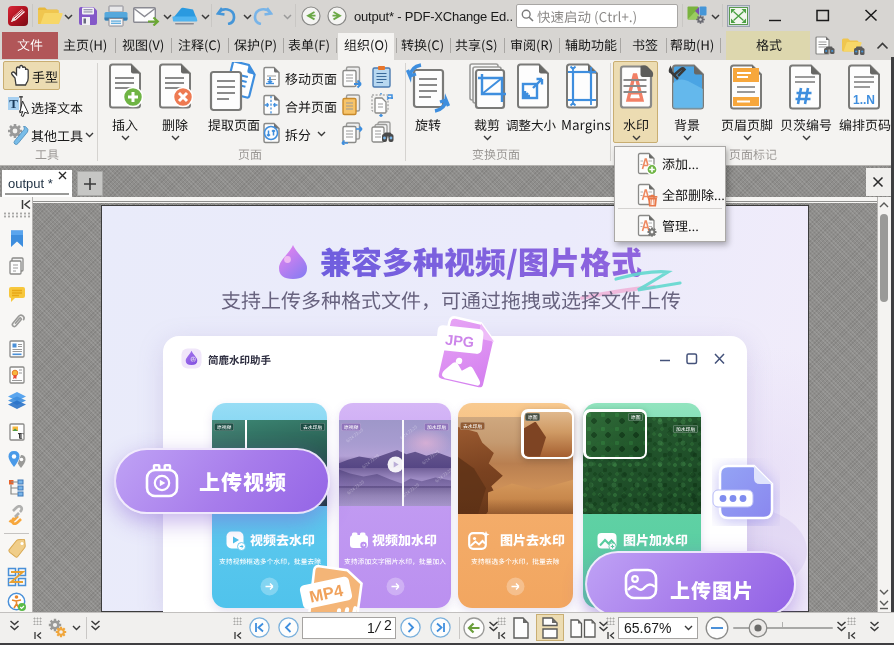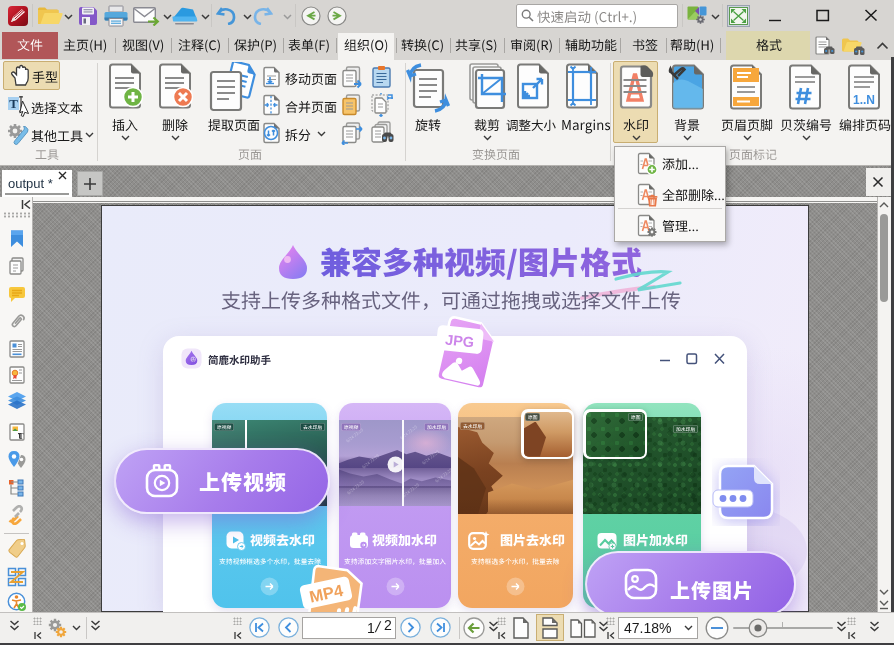--- a/index.html
+++ b/index.html
@@ -82,20 +82,21 @@
     </svg>
     <div class="vsep" style="left:295px;top:4px;height:23px"></div>
     <svg class="ab" style="left:301px;top:6px" width="20" height="20" viewBox="0 0 20 20">
       <circle cx="10" cy="10" r="9" fill="#f5f5f3" stroke="#8a8a88" stroke-width="1.2"></circle>
       <path d="M13.5 6 L7 9.7 L13.5 13.4 M7.6 9.7 L14.5 9.7" fill="none" stroke="#6aa845" stroke-width="1.8"></path>
     </svg>
     <svg class="ab" style="left:327px;top:6px" width="20" height="20" viewBox="0 0 20 20">
       <circle cx="10" cy="10" r="9" fill="#f5f5f3" stroke="#8a8a88" stroke-width="1.2"></circle>
       <path d="M6.5 6 L13 9.7 L6.5 13.4 M5.5 9.7 L12.4 9.7" fill="none" stroke="#6aa845" stroke-width="1.8"></path>
     </svg>
+    <div class="ab" style="left:354px;top:9px;width:159px;overflow:hidden;font-size:13px;letter-spacing:-0.2px;color:#1a1a1a;white-space:nowrap">output* - PDF-XChange Ed..</div>
     <div class="ab" style="left:516px;top:4px;width:162px;height:24px;background:#fff;border:1px solid #a8a6a4;border-radius:2px"></div>
 <svg class="ab" style="left:521px;top:9px" width="13" height="13" viewBox="0 0 13 13">
       <circle cx="5.2" cy="5.2" r="3.9" fill="none" stroke="#7a7a7a" stroke-width="1.4"></circle>
       <path d="M8.2 8.2 L12 12" stroke="#7a7a7a" stroke-width="1.6"></path>
     </svg>
     <svg class="tx" style="left:537.0px;top:22.0px">
       <path d="M2.3 -11.3V1.1H3.3V-11.3ZM1.1 -8.7C1.0 -7.6 0.7 -6.2 0.4 -5.3L1.2 -5.0C1.5 -6.0 1.8 -7.5 1.8 -8.6ZM3.3 -8.9C3.7 -8.0 4.2 -7.0 4.3 -6.3L5.1 -6.7C4.9 -7.3 4.5 -8.4 4.0 -9.2ZM10.9 -5.1H8.8C8.8 -5.7 8.8 -6.3 8.8 -6.8V-8.2H10.9ZM7.8 -11.3V-9.2H5.2V-8.2H7.8V-6.8C7.8 -6.3 7.8 -5.7 7.8 -5.1H4.5V-4.2H7.6C7.3 -2.5 6.4 -0.8 4.0 0.4C4.2 0.5 4.6 0.9 4.7 1.1C7.0 -0.1 8.0 -1.8 8.5 -3.5C9.3 -1.4 10.5 0.3 12.4 1.1C12.6 0.8 12.9 0.4 13.1 0.2C11.3 -0.5 10.0 -2.2 9.2 -4.2H13.0V-5.1H11.9V-9.2H8.8V-11.3Z M14.4 -10.3C15.2 -9.6 16.1 -8.6 16.5 -7.9L17.3 -8.5C16.9 -9.2 15.9 -10.1 15.2 -10.8ZM17.1 -6.5H14.1V-5.6H16.1V-1.4C15.5 -1.1 14.8 -0.6 14.1 0.1L14.7 1.0C15.4 0.1 16.1 -0.6 16.6 -0.6C16.9 -0.6 17.3 -0.2 17.9 0.1C18.9 0.7 20.0 0.8 21.6 0.8C22.9 0.8 25.2 0.7 26.2 0.7C26.2 0.4 26.4 -0.1 26.5 -0.3C25.2 -0.2 23.2 -0.1 21.6 -0.1C20.2 -0.1 19.0 -0.2 18.1 -0.7C17.7 -0.9 17.4 -1.2 17.1 -1.3ZM19.3 -7.1H21.4V-5.4H19.3ZM22.4 -7.1H24.7V-5.4H22.4ZM21.4 -11.3V-9.9H17.8V-9.1H21.4V-7.9H18.3V-4.6H21.0C20.2 -3.4 18.9 -2.3 17.6 -1.8C17.8 -1.6 18.1 -1.3 18.3 -1.1C19.4 -1.6 20.6 -2.7 21.4 -3.8V-0.7H22.4V-3.8C23.5 -3.0 24.7 -2.0 25.4 -1.3L26.0 -2.0C25.3 -2.7 23.9 -3.8 22.7 -4.6H25.6V-7.9H22.4V-9.1H26.3V-9.9H22.4V-11.3Z M30.7 -4.2V1.0H31.7V0.1H37.9V1.0H39.0V-4.2ZM31.7 -0.8V-3.3H37.9V-0.8ZM32.9 -11.1C33.2 -10.6 33.5 -9.9 33.7 -9.4H29.1V-6.2C29.1 -4.2 28.9 -1.5 27.5 0.4C27.7 0.5 28.1 0.9 28.3 1.1C29.7 -0.8 30.1 -3.6 30.1 -5.6H38.7V-9.4H34.3L34.8 -9.6C34.6 -10.0 34.2 -10.8 33.8 -11.4ZM30.1 -8.5H37.7V-6.6H30.1Z M41.7 -10.2V-9.3H46.9V-10.2ZM49.3 -11.1C49.3 -10.2 49.3 -9.2 49.3 -8.2H47.3V-7.2H49.2C49.1 -4.2 48.5 -1.4 46.7 0.3C47.0 0.5 47.3 0.8 47.5 1.1C49.5 -0.8 50.0 -3.9 50.2 -7.2H52.2C52.1 -2.5 51.9 -0.7 51.6 -0.3C51.4 -0.1 51.3 -0.1 51.0 -0.1C50.7 -0.1 50.0 -0.1 49.3 -0.1C49.5 0.2 49.6 0.6 49.6 0.9C50.3 0.9 51.0 0.9 51.5 0.9C51.9 0.8 52.2 0.7 52.4 0.4C52.9 -0.2 53.1 -2.1 53.3 -7.7C53.3 -7.9 53.3 -8.2 53.3 -8.2H50.3C50.3 -9.2 50.3 -10.2 50.3 -11.1ZM41.7 -0.6 41.7 -0.6V-0.6C42.0 -0.8 42.5 -0.9 46.3 -1.8L46.5 -0.9L47.4 -1.2C47.2 -2.1 46.5 -3.7 46.0 -4.9L45.2 -4.7C45.5 -4.1 45.7 -3.3 46.0 -2.6L42.8 -1.9C43.3 -3.2 43.8 -4.7 44.1 -6.1H47.2V-7.0H41.2V-6.1H43.1C42.8 -4.5 42.2 -2.9 42.0 -2.5C41.8 -2.0 41.6 -1.6 41.4 -1.5C41.5 -1.3 41.6 -0.8 41.7 -0.6Z M60.3 2.6 61.0 2.3C59.8 0.4 59.3 -1.9 59.3 -4.2C59.3 -6.5 59.8 -8.8 61.0 -10.7L60.3 -11.0C59.0 -9.0 58.3 -6.8 58.3 -4.2C58.3 -1.5 59.0 0.6 60.3 2.6Z M66.7 0.2C68.0 0.2 68.9 -0.3 69.7 -1.2L69.0 -2.0C68.4 -1.3 67.7 -0.9 66.7 -0.9C64.8 -0.9 63.7 -2.5 63.7 -5.0C63.7 -7.5 64.9 -9.0 66.8 -9.0C67.6 -9.0 68.3 -8.6 68.8 -8.0L69.5 -8.9C68.9 -9.5 68.0 -10.1 66.8 -10.1C64.2 -10.1 62.4 -8.1 62.4 -4.9C62.4 -1.7 64.2 0.2 66.7 0.2Z M73.7 0.2C74.2 0.2 74.7 0.0 75.1 -0.1L74.9 -1.0C74.6 -0.9 74.3 -0.8 74.0 -0.8C73.2 -0.8 72.9 -1.3 72.9 -2.2V-6.3H74.9V-7.3H72.9V-9.4H71.9L71.7 -7.3L70.6 -7.3V-6.3H71.7V-2.3C71.7 -0.8 72.2 0.2 73.7 0.2Z M76.5 0.0H77.8V-4.7C78.3 -6.0 79.0 -6.4 79.6 -6.4C79.9 -6.4 80.1 -6.4 80.3 -6.3L80.6 -7.4C80.3 -7.5 80.1 -7.5 79.8 -7.5C79.0 -7.5 78.2 -6.9 77.7 -6.0H77.7L77.5 -7.3H76.5Z M83.1 0.2C83.4 0.2 83.6 0.1 83.8 0.1L83.6 -0.9C83.5 -0.9 83.4 -0.9 83.3 -0.9C83.2 -0.9 83.0 -1.0 83.0 -1.4V-10.7H81.8V-1.5C81.8 -0.4 82.1 0.2 83.1 0.2Z M87.6 -1.6H88.6V-4.5H91.4V-5.4H88.6V-8.4H87.6V-5.4H84.9V-4.5H87.6Z M93.7 0.2C94.2 0.2 94.6 -0.2 94.6 -0.8C94.6 -1.3 94.2 -1.7 93.7 -1.7C93.2 -1.7 92.8 -1.3 92.8 -0.8C92.8 -0.2 93.2 0.2 93.7 0.2Z M96.9 2.6C98.2 0.6 98.9 -1.5 98.9 -4.2C98.9 -6.8 98.2 -9.0 96.9 -11.0L96.2 -10.7C97.3 -8.8 97.9 -6.5 97.9 -4.2C97.9 -1.9 97.3 0.4 96.2 2.3Z" fill="#8a8886"></path>
     </svg>
     <div class="vsep" style="left:682px;top:4px;height:23px"></div>
     <svg class="ab" style="left:687px;top:6px" width="20" height="20" viewBox="0 0 20 20">
@@ -699,21 +700,21 @@
     <path d="M22.5 2 L26 5.5 L22.5 5.5 Z" fill="#6a6a68"></path>
   </svg>
 <svg class="ab" style="left:598px;top:621px" width="11" height="12" viewBox="0 0 11 12">
     <path d="M1.5 1 L5.5 4.5 L9.5 1 M1.5 6 L5.5 9.5 L9.5 6" fill="none" stroke="#3a3a3a" stroke-width="1.5"></path>
   </svg>
 <div class="ab" style="left:606px;top:617px;width:9px;height:8px;background-image:radial-gradient(circle,#a8a8a6 0.9px,transparent 1.1px);background-size:3px 3px"></div>
 <svg class="ab" style="left:606px;top:631px" width="10" height="9" viewBox="0 0 10 9">
     <path d="M2 1 L2 8 M8 1.5 L4.5 4.5 L8 7.5" fill="none" stroke="#3a3a3a" stroke-width="1.3"></path>
   </svg>
 <div class="ab" style="left:618px;top:617px;width:80px;height:22px;background:#fff;border:1px solid #a5a3a1"></div>
-<div class="ab" style="left:624px;top:620px;font-size:14px;color:#1a1a1a">47.18%</div>
+<div class="ab" style="left:624px;top:620px;font-size:14px;color:#1a1a1a">65.67%</div>
 <svg class="ab" style="left:684px;top:625px" width="9" height="6" viewBox="0 0 9 6">
     <path d="M1 1 L4.5 4.5 L8 1" fill="none" stroke="#3a3a3a" stroke-width="1.4"></path>
   </svg>
 <svg class="ab" style="left:705px;top:616px" width="24" height="24" viewBox="0 0 24 24">
 <circle cx="12" cy="12" r="10.8" fill="#fdfdfd" stroke="#8a8a88" stroke-width="1.3"></circle>
 <path d="M6 12 L18 12" stroke="#4a90d8" stroke-width="2"></path>
   </svg>
 <div class="ab" style="left:733px;top:627px;width:100px;height:2px;background:#a8a8a6;border-radius:1px"></div>
 <div class="ab" style="left:782px;top:622px;width:1px;height:5px;background:#b0b0ae"></div>
 <svg class="ab" style="left:748px;top:618px" width="20" height="20" viewBox="0 0 20 20">

